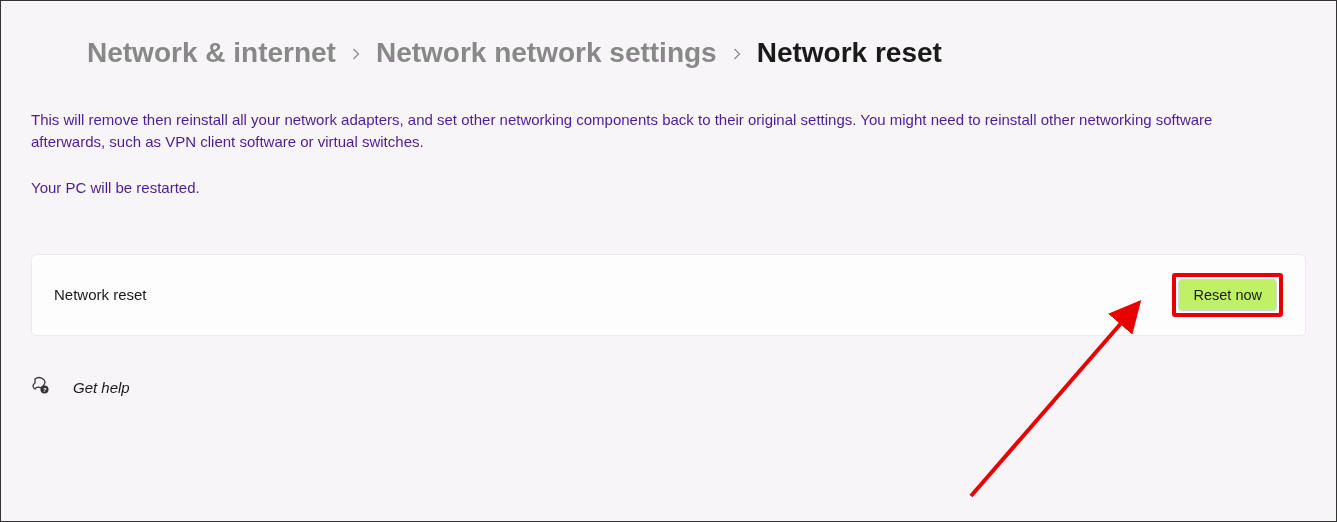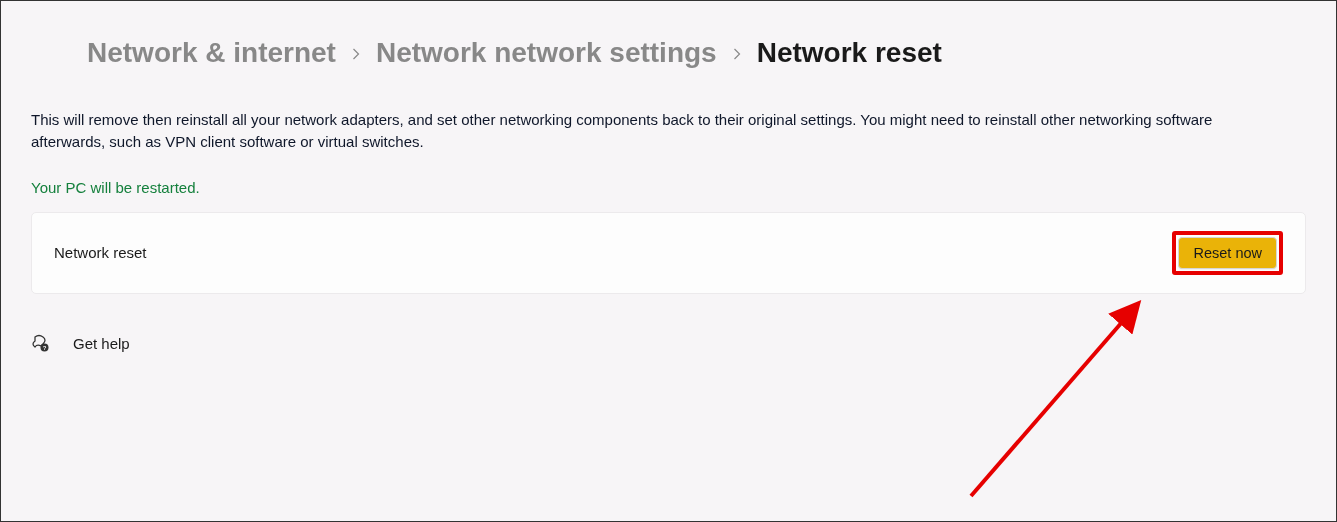--- a/index.html
+++ b/index.html
@@ -35,30 +35,30 @@
       font-weight: 600;
       cursor: default;
     }
     .breadcrumb-sep {
       color: #888;
       font-size: 20px;
       font-weight: 400;
     }
     .description {
       font-size: 15px;
-      color: #0f172a;
+      color: #4c1d95;
       line-height: 1.45;
       max-width: 1230px;
       margin-bottom: 26px;
       margin-top: 40px;
     }
     .note {
       font-size: 15px;
-      color: #15803d;
-      margin-bottom: 16px;
+      color: #4c1d95;
+      margin-bottom: 58px;
     }
     .action-card {
       background: #fdfdfd;
       border: 1px solid #eceaec;
       border-radius: 5px;
       padding: 18px 22px;
       display: flex;
       align-items: center;
       justify-content: space-between;
       margin-bottom: 40px;
@@ -66,41 +66,42 @@
     .card-label {
       font-size: 15px;
       color: #1a1a1a;
     }
     .reset-btn-wrap {
       border: 4px solid #e60000;
       border-radius: 3px;
       padding: 2px;
     }
     .reset-btn {
-      background: #eab308;
+      background: #bef264;
       border: 1px solid #d6d6d6;
       border-radius: 4px;
       padding: 7px 14px;
       font-size: 14.5px;
       color: #1a1a1a;
       cursor: pointer;
       box-shadow: 0 1px 0 rgba(0,0,0,0.04);
     }
     .footer-links {
       display: flex;
       flex-direction: column;
       gap: 16px;
     }
     .footer-link {
       display: flex;
-      align-items: center;
+      align-items: flex-end;
       gap: 22px;
       cursor: pointer;
       font-size: 15px;
       color: #1a1a1a;
+      font-style: italic;
     }
     .footer-link .icon {
       width: 20px;
       height: 20px;
       display: flex;
       align-items: center;
       justify-content: center;
       color: #333;
     }
     .arrow-annotation {

